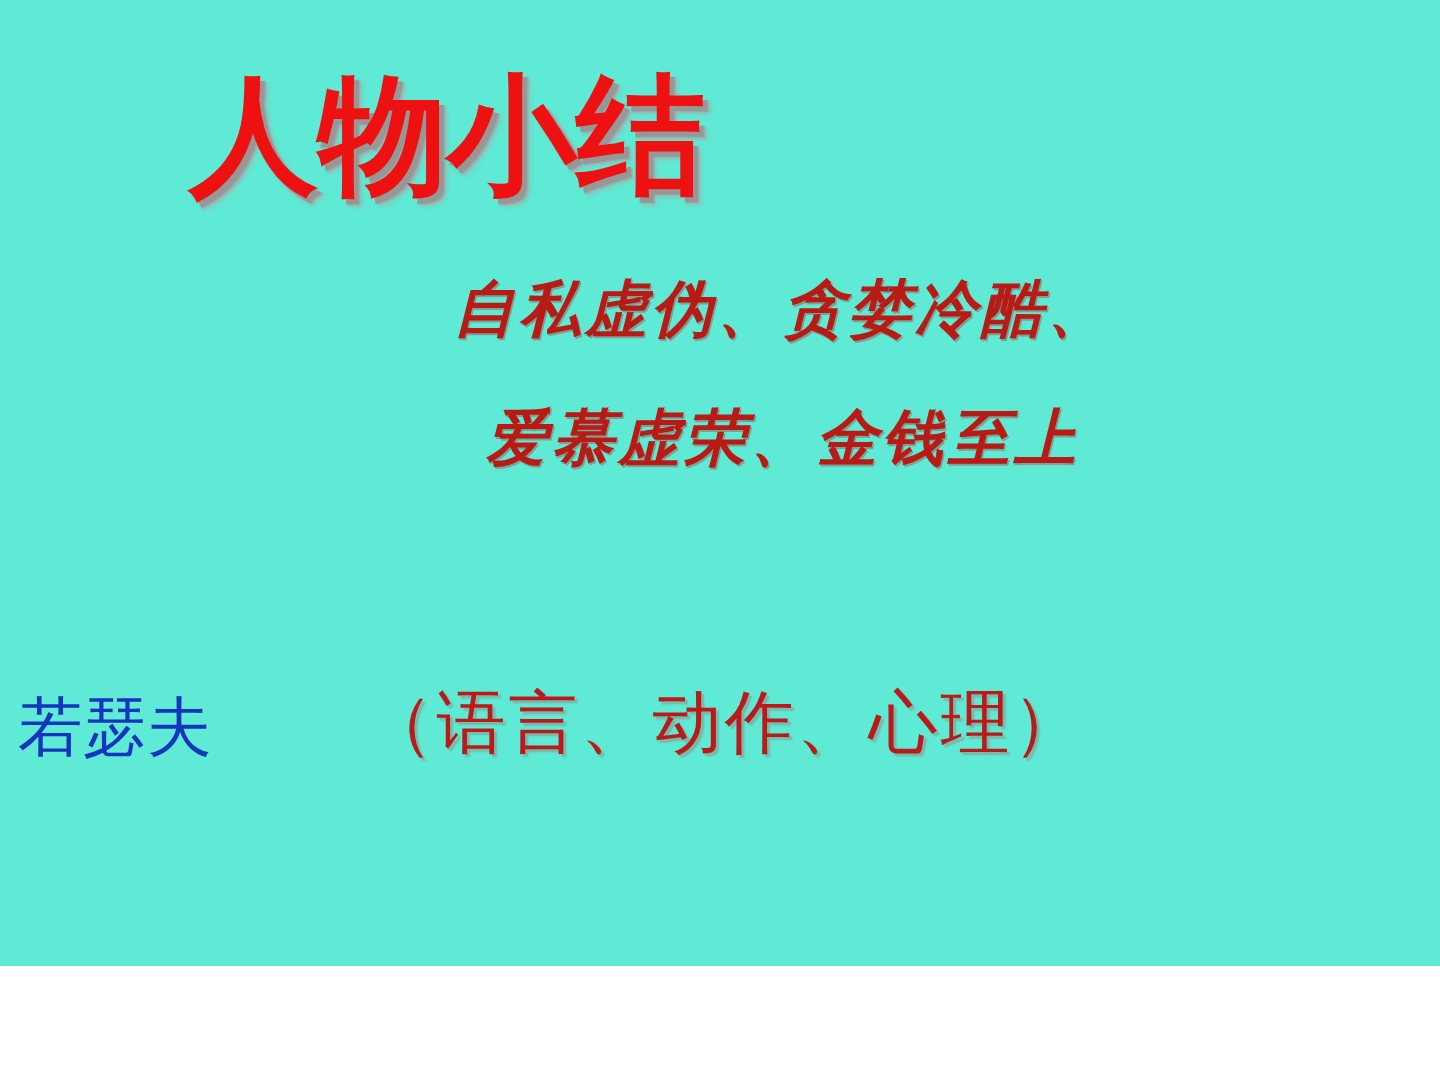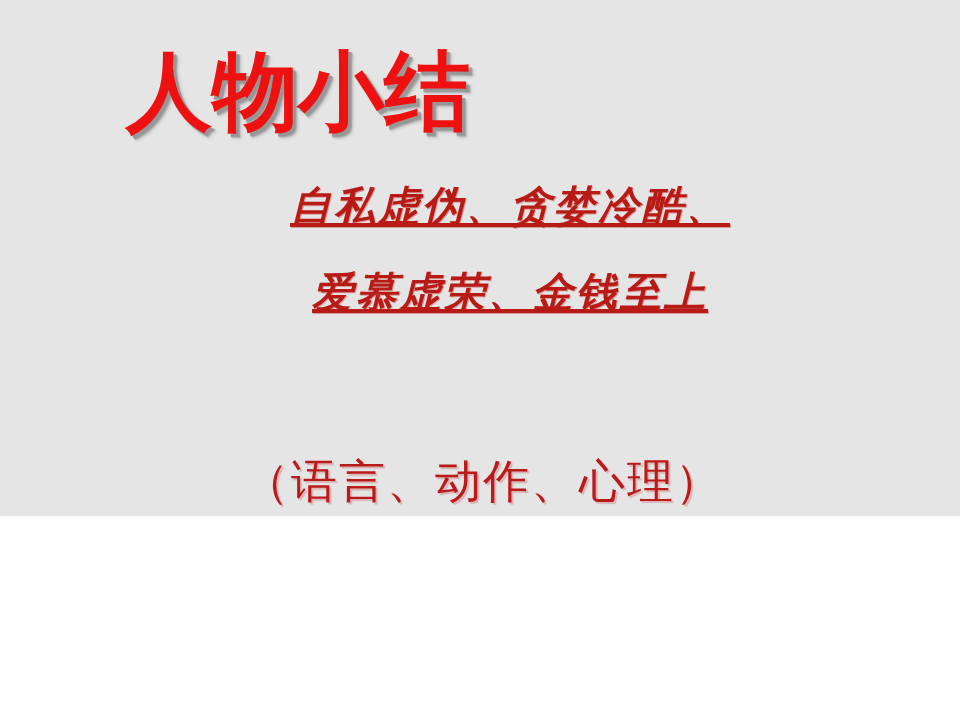--- a/index.html
+++ b/index.html
@@ -5,22 +5,22 @@
 <style>
   html, body {
     margin: 0;
     padding: 0;
     background: #ffffff;
   }
 
   #slide {
     position: relative;
     width: 960px;
-    height: 516px;
-    background: #e5e5e5;
+    height: 644px;
+    background: #5eead4;
     overflow: hidden;
     font-family: "DejaVu Sans", "Liberation Sans", sans-serif;
     -webkit-font-smoothing: antialiased;
   }
 
   
   .slide-title {
     position: absolute;
     left: 126px;
     top: 48px;
@@ -81,21 +81,21 @@
     letter-spacing: 2px;
     color: #bb1a1a;
     text-shadow: 2px 2px 1px rgba(190,70,70,0.30);
   }
 
   .ln { display: block; }
 
   
   #row-philippe            { top: 178px; height: 240px; }
   #row-philippe .row-label { left: 12px;  top: 48px; }
-  #row-philippe .trait-block { left: 260px; top: 0px; width: 500px; text-decoration: underline; }
+  #row-philippe .trait-block { left: 272px; top: 0px; width: 500px; }
   #row-philippe .ln:nth-child(1) { margin-top: 8px; }
   #row-philippe .ln:nth-child(2) { margin-top: 45px; }
   #row-philippe .ln:nth-child(3) { margin-top: 44px; }
 
   
   #row-joseph            { top: 452px; height: 180px; }
   #row-joseph .row-label { left: 12px;  top: 12px; }
   #row-joseph .trait-block { left: 238px; top: 0px; width: 490px; }
   #row-joseph .ln:nth-child(1) { margin-top: 6px; }
   #row-joseph .ln:nth-child(2) { margin-top: 42px; }
@@ -111,19 +111,20 @@
 
 
     <div class="trait-block calli">
       <span class="ln">自私虚伪、贪婪冷酷、</span>
       <span class="ln">爱慕虚荣、金钱至上</span>
     </div>
   </div>
 
   <div class="row" id="row-joseph">
 
+    <div class="row-label">若瑟夫</div>
 
     <div class="trait-block serifline">
       <span class="ln">（语言、动作、心理）</span>
     </div>
   </div>
 
 </div>
 
 </body></html>

